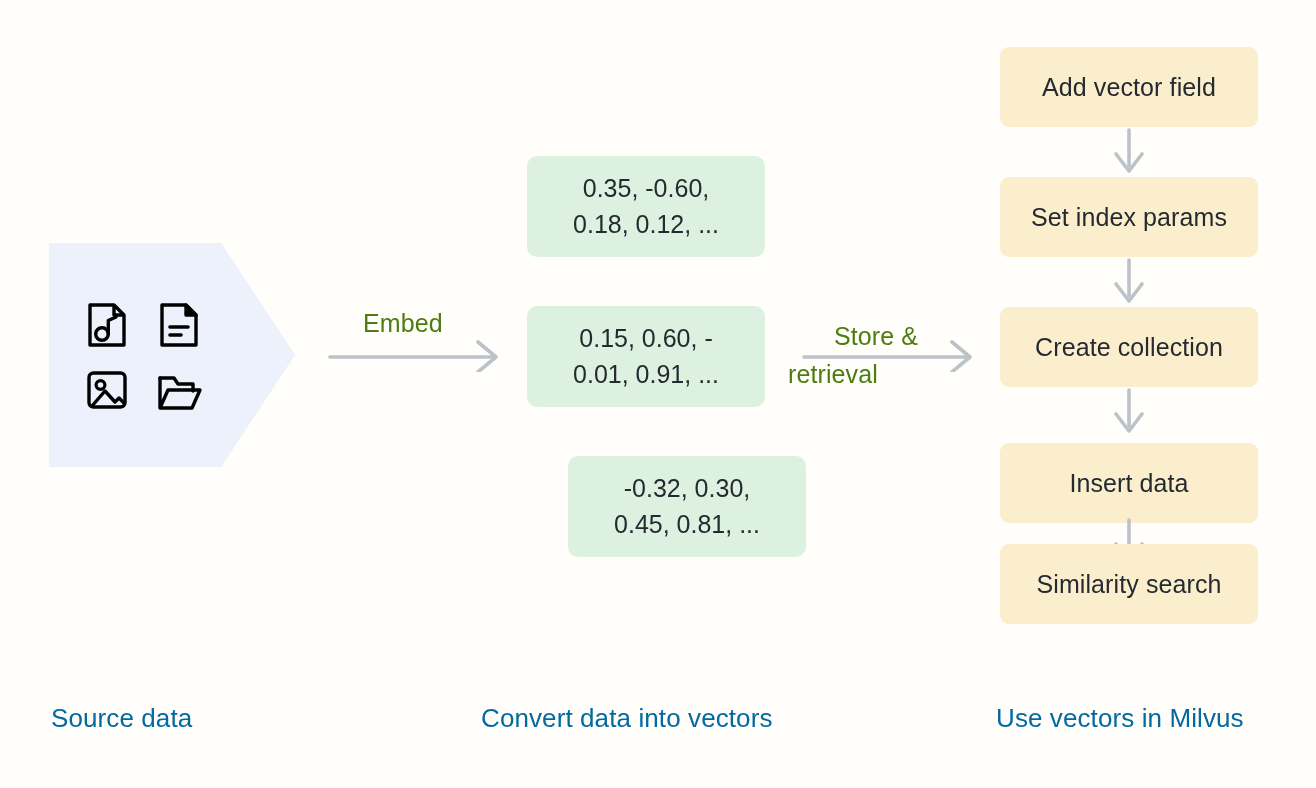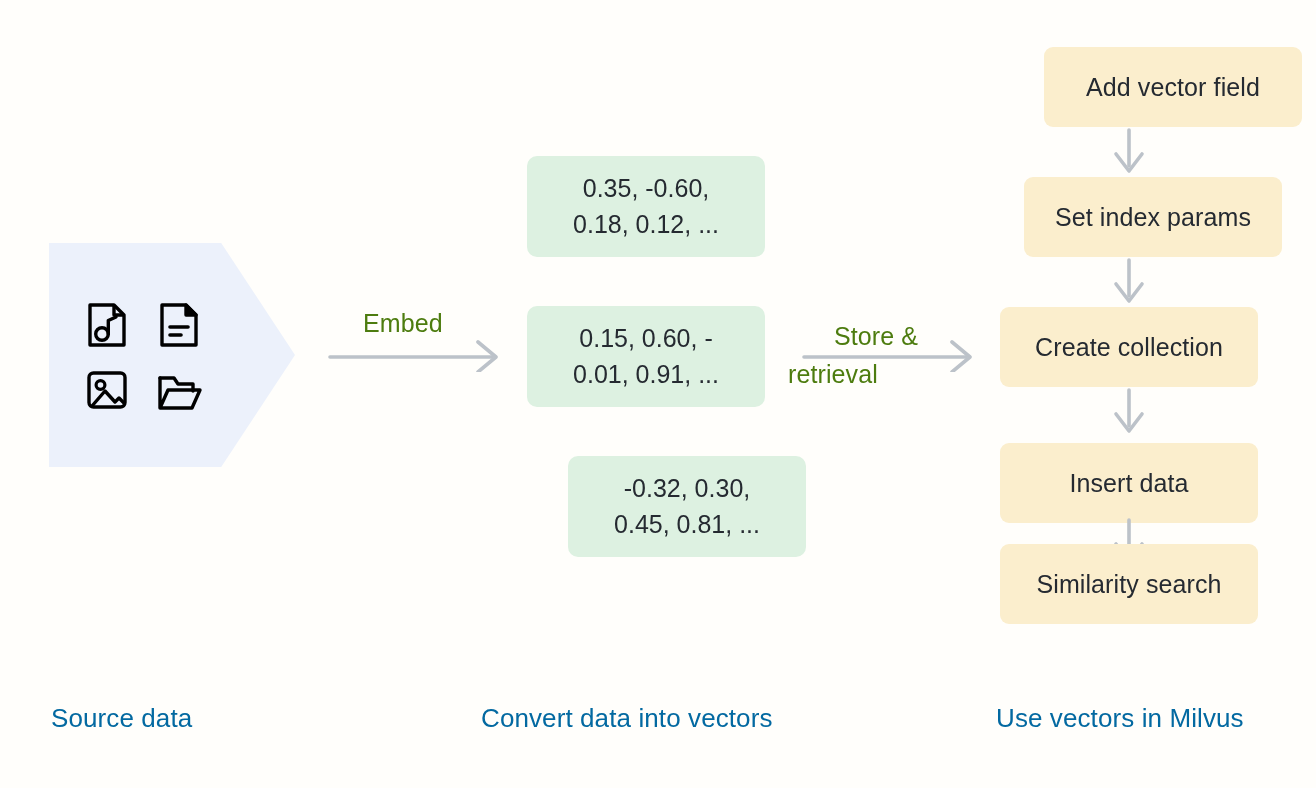--- a/index.html
+++ b/index.html
@@ -92,22 +92,22 @@
     height: 80px;
     background: #FBEECD;
     border-radius: 9px;
     display: flex;
     align-items: center;
     justify-content: center;
     font-size: 25px;
     color: #252A31;
     letter-spacing: 0.1px;
   }
-  .step-box.s0 { top: 47px; margin-left: 44px; }
-  .step-box.s1 { top: 177px; margin-left: 24px; }
+  .step-box.s0 { top: 47px; }
+  .step-box.s1 { top: 177px; }
   .step-box.s2 { top: 307px; }
   .step-box.s3 { top: 443px; }
   .step-box.s4 { top: 544px; }
 
   .v-arrow {
     position: absolute;
     left: 1111px;
     width: 36px;
     height: 50px;
   }

